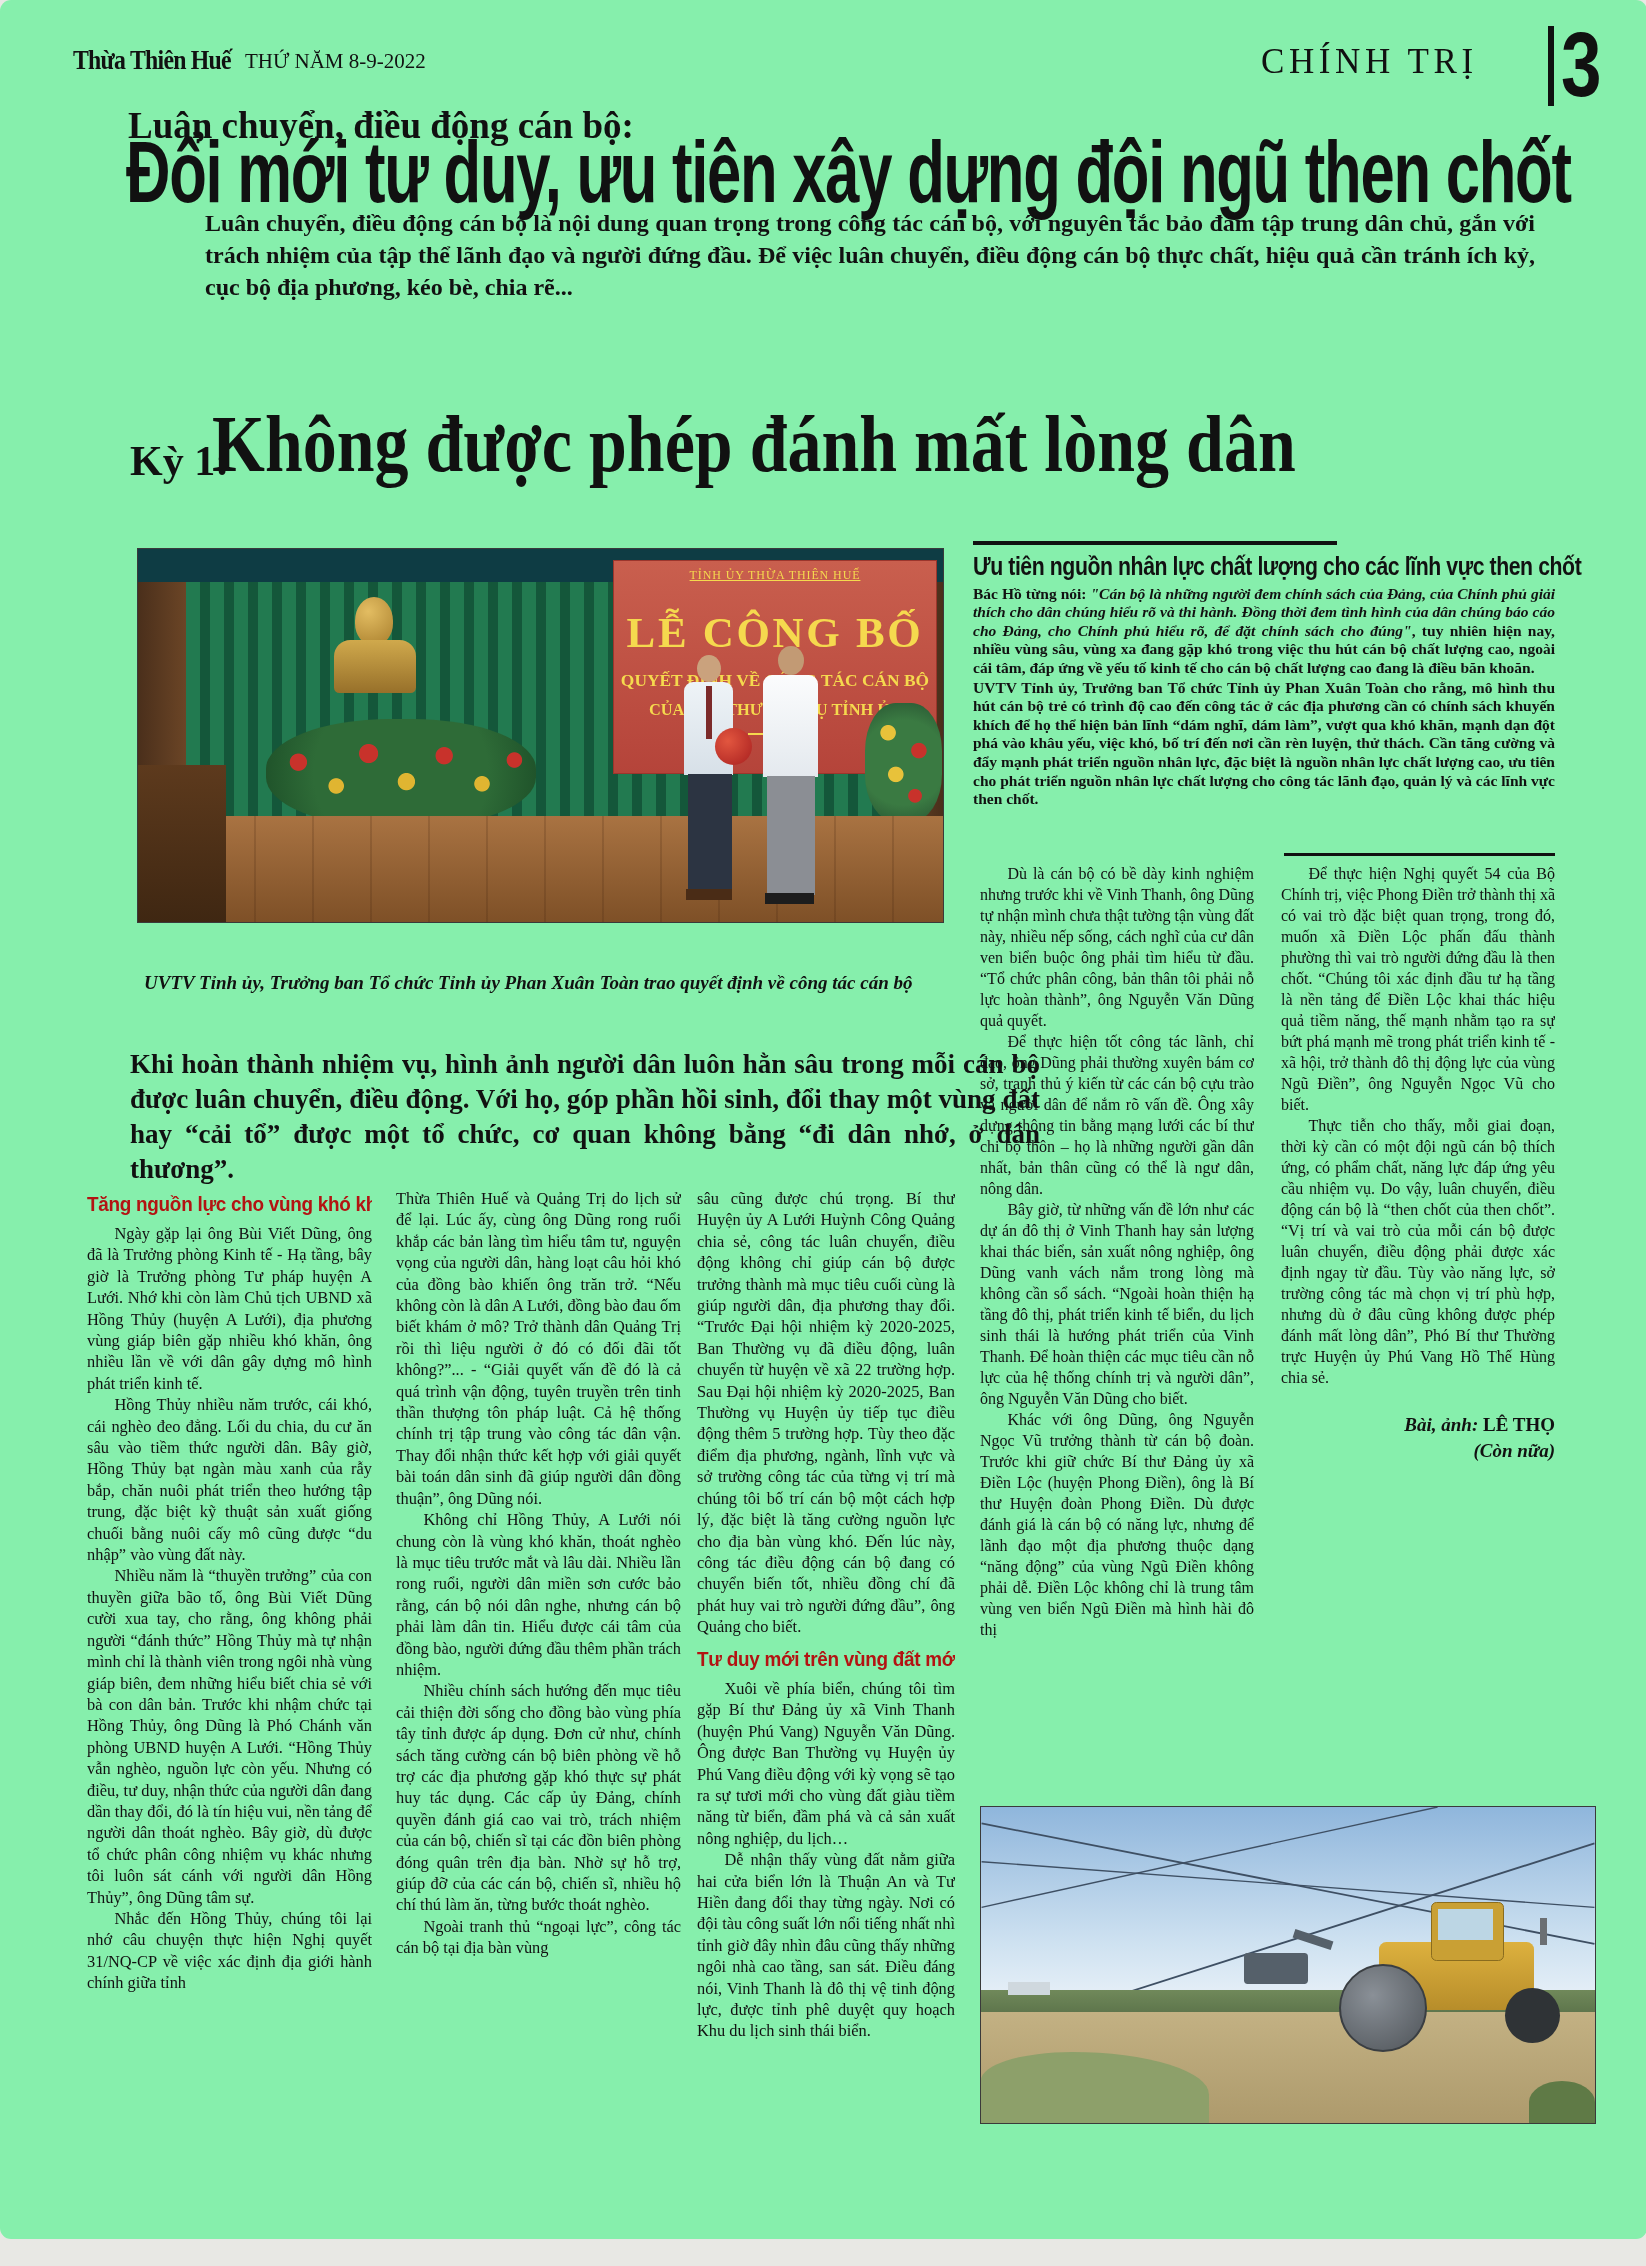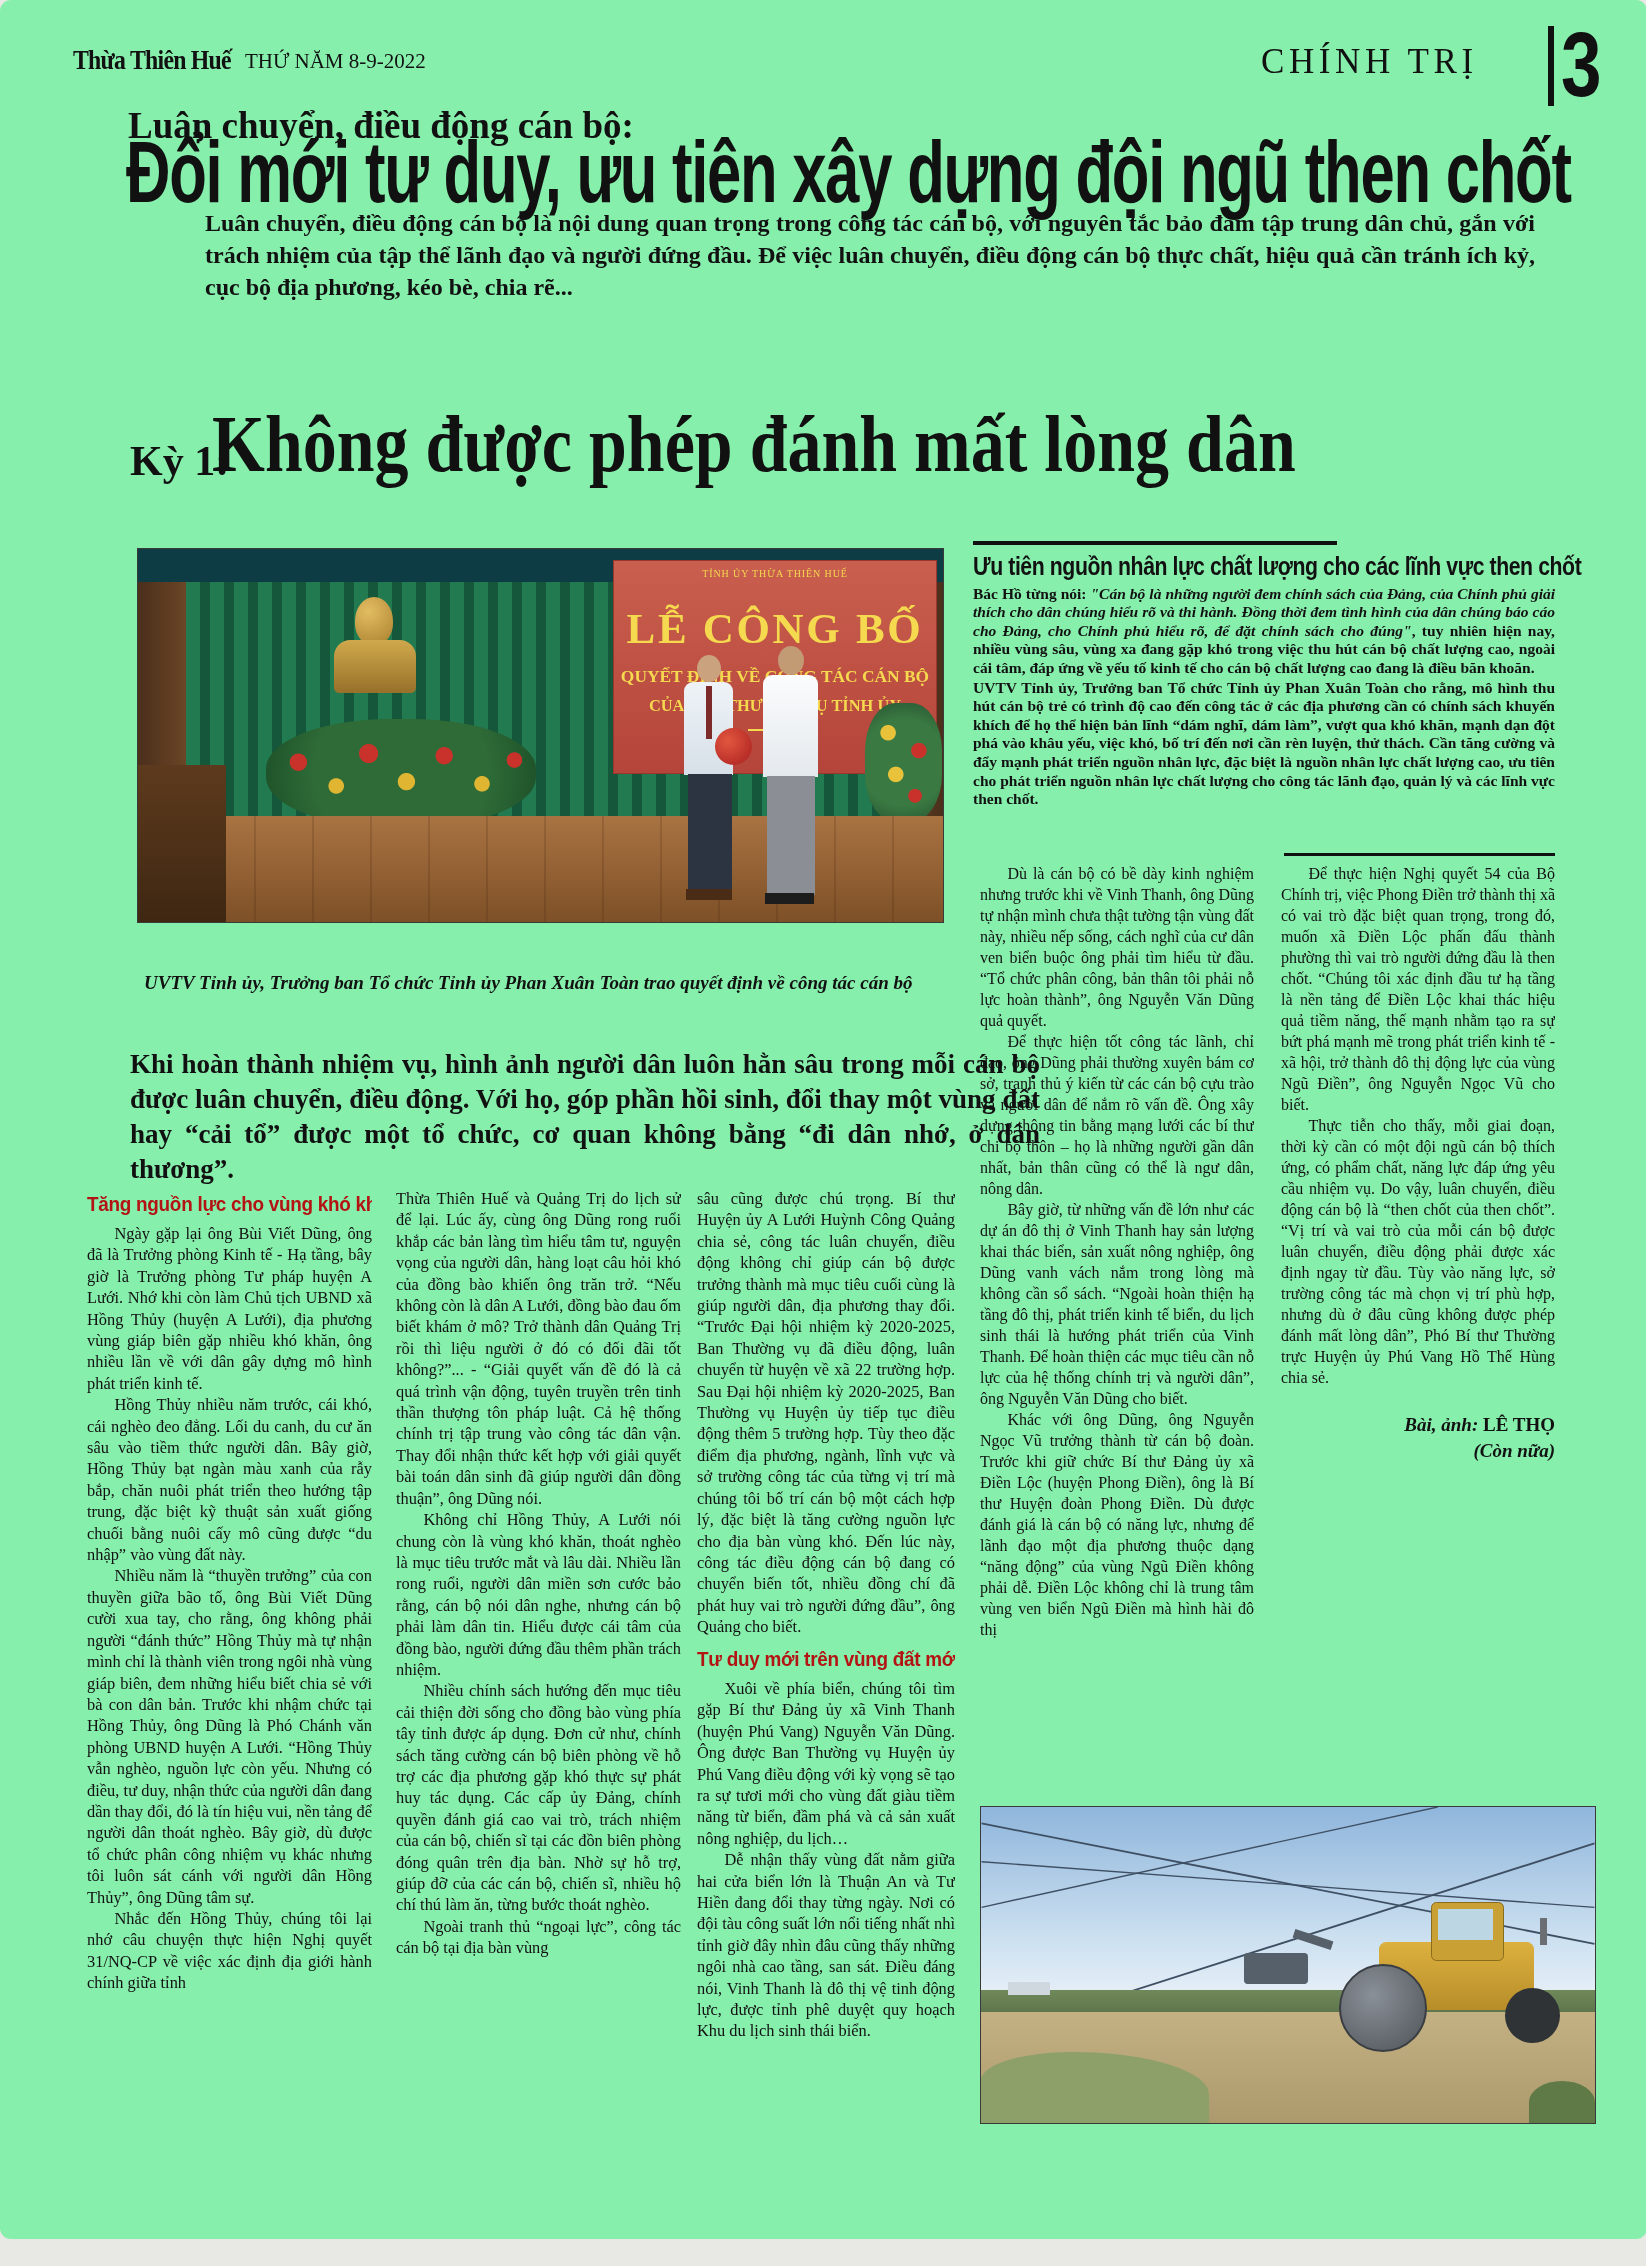--- a/index.html
+++ b/index.html
@@ -76,21 +76,21 @@
     <div class="abs" style="left:0;top:0;width:805px;height:373px;
          background:repeating-linear-gradient(90deg,#227a50 0px,#227a50 13.7px,#14573a 13.7px,#14573a 24px);"></div>
 
     <div class="abs" style="left:0;top:0;width:805px;height:33px;background:#0e3c44;"></div>
 
     <div class="abs" style="left:0;top:33px;width:48px;height:340px;background:linear-gradient(90deg,#4a2f1b,#6b4526);"></div>
     <div class="abs" style="left:761px;top:33px;width:44px;height:340px;background:linear-gradient(90deg,#6b4526,#4a2f1b);"></div>
 
     <div class="abs" style="left:475px;top:11px;width:322px;height:212px;
          background:linear-gradient(180deg,#c95f4e,#b5443a);border:0.9px solid #9c352c;">
-      <div class="bannertext" style="font-size:10px;margin-top:7.3px;letter-spacing:0.9px;">TỈNH ỦY THỪA THIÊN HUẾ</div>
+      <div class="bannertext" style="font-size:12px;margin-top:7.3px;letter-spacing:0.9px;text-decoration:underline;">TỈNH ỦY THỪA THIÊN HUẾ</div>
       <div class="bannertext" style="font-size:43px;font-weight:bold;margin-top:25px;letter-spacing:2.7px;">LỄ CÔNG BỐ</div>
       <div class="bannertext" style="font-size:17.4px;font-weight:bold;margin-top:12.8px;">QUYẾT ĐỊNH VỀ CÔNG TÁC CÁN BỘ</div>
       <div class="bannertext" style="font-size:16.4px;font-weight:bold;margin-top:9.1px;">CỦA BAN THƯỜNG VỤ TỈNH ỦY</div>
       <div style="width:55px;height:1.8px;background:#f5d94e;margin:12.8px auto 0;"></div>
     </div>
 
     <div>
       <div class="abs" style="left:217px;top:48px;width:38px;height:48px;border-radius:50% 50% 45% 45%;
            background:radial-gradient(circle at 35% 30%,#e3bd62,#a87e2c);"></div>
       <div class="abs" style="left:196px;top:91px;width:82px;height:53px;border-radius:16.4px 16.4px 5.5px 5.5px;
@@ -152,21 +152,21 @@
       <p class="boxp">UVTV Tỉnh ủy, Trưởng ban Tổ chức Tỉnh ủy Phan Xuân Toàn cho rằng, mô hình thu hút cán bộ trẻ có trình độ cao đến công tác ở các địa phương cần có chính sách khuyến khích để họ thể hiện bản lĩnh “dám nghĩ, dám làm”, vượt qua khó khăn, mạnh dạn đột phá vào khâu yếu, việc khó, bố trí đến nơi cần rèn luyện, thử thách. Cần tăng cường và đẩy mạnh phát triển nguồn nhân lực, đặc biệt là nguồn nhân lực chất lượng cao, ưu tiên cho phát triển nguồn nhân lực chất lượng cho công tác lãnh đạo, quản lý và các lĩnh vực then chốt.</p>
     </div>
   </div>
   <div class="abs rule" style="left:1284px;top:853px;width:271px;height:2.7px;"></div>
 
   <div class="abs intro" style="left:130px;top:1047px;width:910px;">Khi hoàn thành nhiệm vụ, hình ảnh người dân luôn hằn sâu trong mỗi cán bộ được luân chuyển, điều động. Với họ, góp phần hồi sinh, đổi thay một vùng đất hay “cải tổ” được một tổ chức, cơ quan không bằng “đi dân nhớ, ở dân thương”.</div>
 
   <div class="abs bcol" style="left:87px;top:1188px;width:285px;height:1034px;">
     <div class="subhead"><span class="cx cx90">Tăng nguồn lực cho vùng khó khăn</span></div>
     <p class="bp">Ngày gặp lại ông Bùi Viết Dũng, ông đã là Trưởng phòng Kinh tế - Hạ tầng, bây giờ là Trưởng phòng Tư pháp huyện A Lưới. Nhớ khi còn làm Chủ tịch UBND xã Hồng Thủy (huyện A Lưới), địa phương vùng giáp biên gặp nhiều khó khăn, ông nhiều lần về với dân gây dựng mô hình phát triển kinh tế.</p>
-    <p class="bp">Hồng Thủy nhiều năm trước, cái khó, cái nghèo đeo đẳng. Lối du canh, du cư ăn sâu vào tiềm thức người dân. Bây giờ, Hồng Thủy bạt ngàn màu xanh của rẫy bắp, chăn nuôi phát triển theo hướng tập trung, đặc biệt kỹ thuật sản xuất giống chuối bằng nuôi cấy mô cũng được “du nhập” vào vùng đất này.</p>
+    <p class="bp">Hồng Thủy nhiều năm trước, cái khó, cái nghèo đeo đẳng. Lối du chia, du cư ăn sâu vào tiềm thức người dân. Bây giờ, Hồng Thủy bạt ngàn màu xanh của rẫy bắp, chăn nuôi phát triển theo hướng tập trung, đặc biệt kỹ thuật sản xuất giống chuối bằng nuôi cấy mô cũng được “du nhập” vào vùng đất này.</p>
     <p class="bp">Nhiều năm là “thuyền trưởng” của con thuyền giữa bão tố, ông Bùi Viết Dũng cười xua tay, cho rằng, ông không phải người “đánh thức” Hồng Thủy mà tự nhận mình chỉ là thành viên trong ngôi nhà vùng giáp biên, đem những hiểu biết chia sẻ với bà con dân bản. Trước khi nhậm chức tại Hồng Thủy, ông Dũng là Phó Chánh văn phòng UBND huyện A Lưới. “Hồng Thủy vẫn nghèo, nguồn lực còn yếu. Nhưng có điều, tư duy, nhận thức của người dân đang dần thay đổi, đó là tín hiệu vui, nền tảng để người dân thoát nghèo. Bây giờ, dù được tổ chức phân công nhiệm vụ khác nhưng tôi luôn sát cánh với người dân Hồng Thủy”, ông Dũng tâm sự.</p>
     <p class="bp">Nhắc đến Hồng Thủy, chúng tôi lại nhớ câu chuyện thực hiện Nghị quyết 31/NQ-CP về việc xác định địa giới hành chính giữa tỉnh</p>
   </div>
 
   <div class="abs bcol" style="left:396px;top:1188px;width:285px;height:1034px;">
     <p class="bp cont">Thừa Thiên Huế và Quảng Trị do lịch sử để lại. Lúc ấy, cùng ông Dũng rong ruổi khắp các bản làng tìm hiểu tâm tư, nguyện vọng của người dân, hàng loạt câu hỏi khó của đồng bào khiến ông trăn trở. “Nếu không còn là dân A Lưới, đồng bào đau ốm biết khám ở mô? Trở thành dân Quảng Trị rồi thì liệu người ở đó có đối đãi tốt không?”... - “Giải quyết vấn đề đó là cả quá trình vận động, tuyên truyền trên tinh thần thượng tôn pháp luật. Cả hệ thống chính trị tập trung vào công tác dân vận. Thay đổi nhận thức kết hợp với giải quyết bài toán dân sinh đã giúp người dân đồng thuận”, ông Dũng nói.</p>
     <p class="bp">Không chỉ Hồng Thủy, A Lưới nói chung còn là vùng khó khăn, thoát nghèo là mục tiêu trước mắt và lâu dài. Nhiều lần rong ruổi, người dân miền sơn cước bảo rằng, cán bộ nói dân nghe, nhưng cán bộ phải làm dân tin. Hiểu được cái tâm của đồng bào, người đứng đầu thêm phần trách nhiệm.</p>
     <p class="bp">Nhiều chính sách hướng đến mục tiêu cải thiện đời sống cho đồng bào vùng phía tây tỉnh được áp dụng. Đơn cử như, chính sách tăng cường cán bộ biên phòng về hỗ trợ các địa phương gặp khó thực sự phát huy tác dụng. Các cấp ủy Đảng, chính quyền đánh giá cao vai trò, trách nhiệm của cán bộ, chiến sĩ tại các đồn biên phòng đóng quân trên địa bàn. Nhờ sự hỗ trợ, giúp đỡ của các cán bộ, chiến sĩ, nhiều hộ chí thú làm ăn, từng bước thoát nghèo.</p>
     <p class="bp">Ngoài tranh thủ “ngoại lực”, công tác cán bộ tại địa bàn vùng</p>
   </div>

